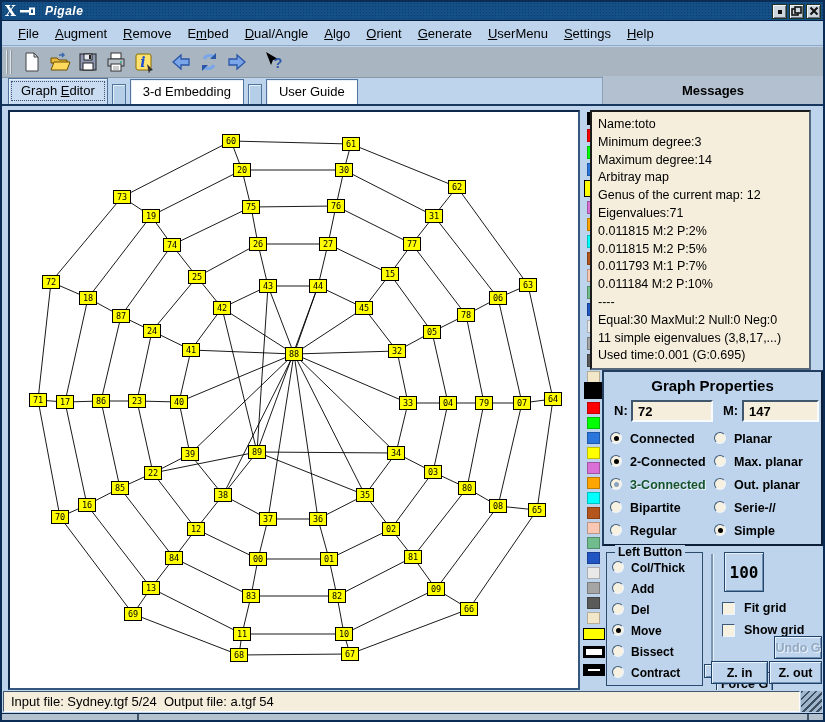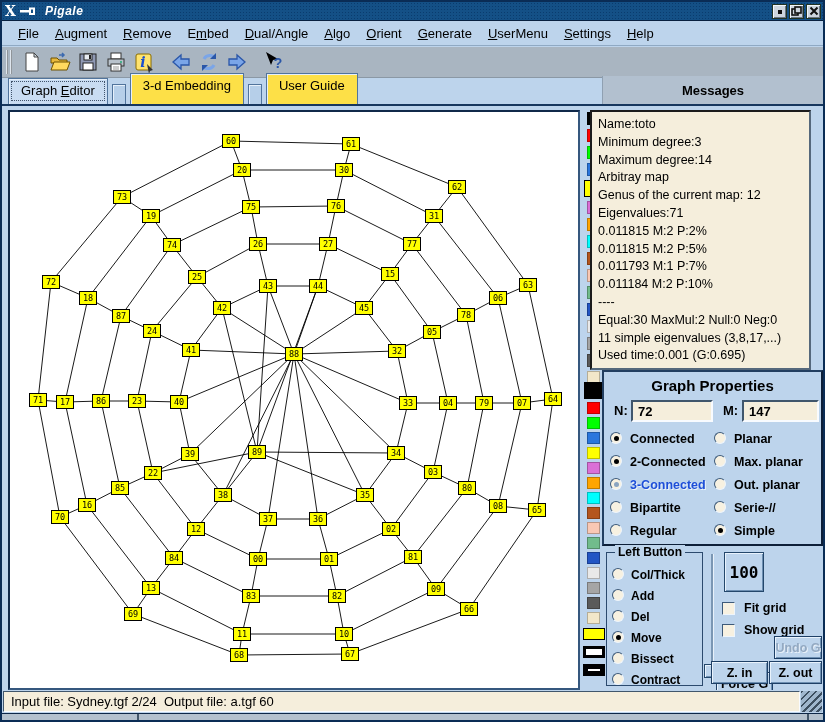--- a/index.html
+++ b/index.html
@@ -49,23 +49,23 @@
     padding:1px;margin:0 1px;display:flex;align-items:center;justify-content:center;}
   .tsep{width:9px;height:26px;}
   
   .tabbar{
     position:absolute;left:0;top:76px;right:0;height:28px;
     background:#bdd4ec;border-bottom:2px solid #17375e;
     display:flex;align-items:flex-end;
   }
   .tabs-left{display:flex;align-items:flex-end;width:600px;padding-left:6px;}
   .tab{
-    font-size:13px;padding:4px 12px 3px;background:#fde047;color:#000;
+    font-size:13px;padding:4px 12px 3px;background:#ffffff;color:#000;
     border:1px solid #51749c;border-bottom:none;margin-right:4px;
-    box-shadow:inset 1px 1px 0 #e6f0fa;height:31px;white-space:nowrap;
+    box-shadow:inset 1px 1px 0 #e6f0fa;height:25px;white-space:nowrap;
   }
   .tab.active{background:#c9dcf2;height:26px;outline:1px dotted #40536b;outline-offset:-4px;font-weight:normal;}
   .tab u{text-decoration:underline;}
   .tab-stub{width:14px;height:20px;background:#b6cfe9;border:1px solid #51749c;border-bottom:none;
     box-shadow:inset 1px 1px 0 #e6f0fa;margin-right:4px;}
   .msg-header{flex:1;height:28px;background:#b2c0cf;display:flex;align-items:center;justify-content:center;
     font-weight:bold;font-size:13px;border-left:1px solid #8fa0b2;}
   
   .main{position:absolute;left:0;top:106px;right:0;height:582px;background:#bdd4ec;}
   .canvas{
@@ -105,29 +105,29 @@
     border:2px solid;border-color:#40566c #f8fbff #f8fbff #40566c;
     font-size:13px;font-weight:bold;padding:2px 0 0 5px;color:#000;
   }
   .props-grid{position:absolute;left:6px;top:60px;right:2px;display:grid;
     grid-template-columns:104px 1fr;grid-auto-rows:23px;grid-auto-flow:row;}
   .opt{display:flex;gap:8px;font-size:12.5px;font-weight:bold;}
   .rb{width:12px;height:12px;border-radius:50%;background:#f7f1e1;flex:none;
     border:1px solid;border-color:#3d5a7a #eef5fc #eef5fc #3d5a7a;
     display:flex;align-items:center;justify-content:center;}
   .dot{width:5px;height:5px;border-radius:50%;background:#000;}
-  .opt.disabled .rlabel{color:#1d4ed8;text-shadow:1px 1px 0 #eef4fb;}
+  .opt.disabled .rlabel{color:#14532d;text-shadow:1px 1px 0 #eef4fb;}
   .opt.disabled .dot{background:#8aa4c0;}
   
   .bottomsec{position:absolute;left:600px;top:440px;width:222px;height:142px;}
   .grp{position:absolute;left:4px;top:4px;width:97px;height:134px;
     border:1px solid #2c4a6e;}
   .grp-title{position:absolute;top:-8px;left:8px;background:#bdd4ec;padding:0 3px;
     font-weight:bold;font-size:12px;}
-  .grp-opts{position:absolute;left:5px;top:15px;right:2px;}
+  .grp-opts{position:absolute;left:5px;top:8px;right:2px;}
   .grp .opt{height:21px;gap:7px;font-size:12px;}
   .slider-track{position:absolute;left:109px;top:6px;width:3px;height:126px;
     background:#7a96b3;border-right:1px solid #e8f1fa;}
   .slider-handle{position:absolute;left:102px;top:116px;width:16px;height:14px;
     background:#bdd4ec;border:1px solid #24476b;
     box-shadow:inset 1px 1px 0 #e8f2fc,inset -1px -1px 0 #6d8fb2;}
   .lcd{position:absolute;left:122px;top:4px;width:40px;height:40px;
     background:#bdd4ec;border:1px solid #24476b;
     box-shadow:inset 1px 1px 0 #e8f2fc,inset -1px -1px 0 #6d8fb2;
     display:flex;align-items:center;justify-content:center;
@@ -899,21 +899,21 @@
           <button class="btn gc-force">Force G</button>
           <button class="btn gc-undo disabled">Undo G</button>
           <button class="btn gc-zin">Z. in</button>
           <button class="btn gc-zout">Z. out</button>
         </div>
     </div>
 
   </div>
 
   <div class="statusbar">
-    <span class="status-field">Input file: Sydney.tgf 2/24  Output file: a.tgf 60</span>
+    <span class="status-field">Input file: Sydney.tgf 5/24  Output file: a.tgf 54</span>
     <span class="grip"></span>
   </div>
   <div class="bottomframe">
     <span class="frame-tick" style="left:135px"></span>
     <span class="frame-tick" style="left:805px"></span>
   </div>
 
 </div>
 
 </body></html>

